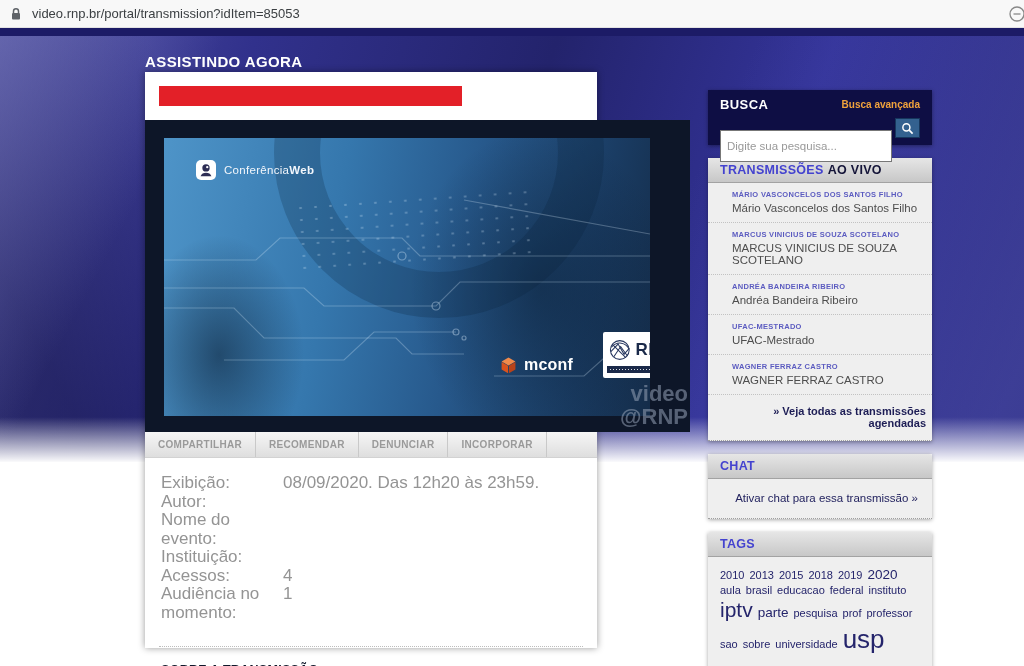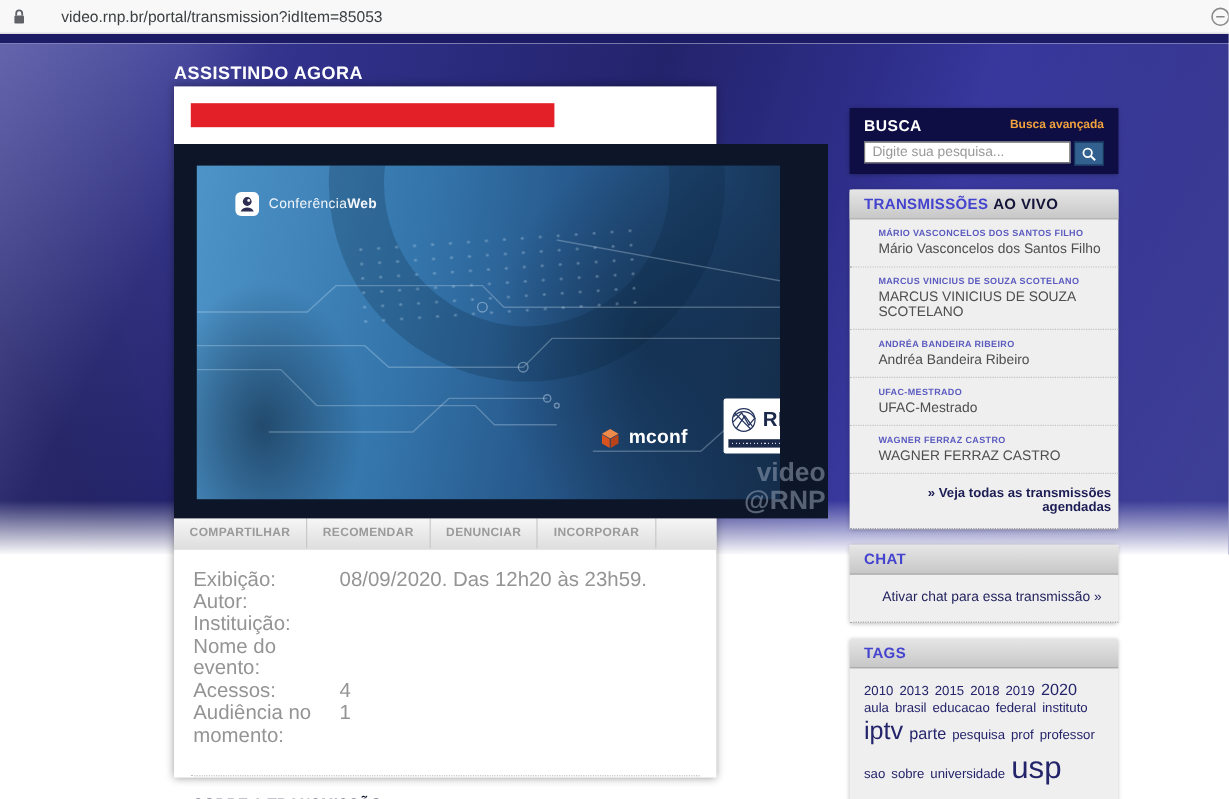--- a/index.html
+++ b/index.html
@@ -1,21 +1,21 @@
 <!DOCTYPE html>
 <html><head>
 <meta charset="utf-8">
 <style>
   * { margin:0; padding:0; box-sizing:border-box; }
   html,body { width:1024px; height:666px; overflow:hidden; background:#fff;
               font-family:"Liberation Sans", sans-serif; }
 
   
   .browser-bar { position:relative; height:28px; background:#f8f8f8;
-                 border-bottom:1px solid #e3e3e3; display:flex; align-items:center;gap:19px; }
+                 border-bottom:1px solid #e3e3e3; display:flex; align-items:center; }
   .lock { margin-left:9px; }
   .url-text { margin-left:9px; font-size:13px; color:#3c4043; }
   .zoom-badge { position:absolute; right:0px; top:5px; }
 
   .top-strip { height:8px; background:#1c1b66; }
 
   
   .page { position:relative; height:630px; background:#fff; overflow:hidden; }
   .hero-bg { position:absolute; left:0; top:0; width:1024px; height:426px;
     background:
@@ -84,22 +84,22 @@
 
   
   .sidebar { position:absolute; left:708px; top:54px; width:224px; }
 
   .busca { height:55px; background:#0e0e44; padding:7px 12px 0 12px;
     box-shadow:0 1px 4px rgba(0,0,0,.4); }
   .busca-head { display:flex; justify-content:space-between; align-items:center; }
   .busca-title { color:#fff; font-size:13px; font-weight:bold; letter-spacing:.4px; }
   .busca-adv { color:#f0a23c; font-size:10px; font-weight:bold; cursor:pointer; text-decoration:none; }
   .busca-row { display:flex; margin-top:6px; }
-  .busca-input { width:172px; height:18px; border:1px solid #777; font-size:11.5px;
-    padding:0 6px; color:#444; font-family:"Liberation Sans", sans-serif; }
+  .busca-input { width:172px; height:32px; border:1px solid #777; font-size:11.5px;
+    padding:0 6px; color:#444; font-family:"Liberation Sans", sans-serif;margin-top:12px; }
   .busca-input::placeholder { color:#999; }
   .busca-btn { width:25px; height:20px; margin-left:3px; background:#33618f;
     border:1px solid #16365c; display:flex; align-items:center; justify-content:center; cursor:pointer; }
 
   .panel { margin-top:13px; background:#efefef; box-shadow:0 1px 4px rgba(0,0,0,.35);
     border-bottom:1px dotted #9f9f9f; }
   .panel-head { height:25px; line-height:25px; padding-left:12px;
     background:linear-gradient(#e6e6e6,#c6c6c6); border-radius:3px 3px 0 0;
     box-shadow:inset 0 -1px 0 rgba(0,0,0,.18);
     font-size:12.5px; font-weight:bold; letter-spacing:.3px; }
@@ -229,26 +229,26 @@
           <span class="meta-label">Exibição:</span>
           <span class="meta-value">08/09/2020. Das 12h20 às 23h59.</span>
         </div>
 
         <div class="meta-row">
           <span class="meta-label">Autor:</span>
           <span class="meta-value"></span>
         </div>
 
         <div class="meta-row">
+          <span class="meta-label">Nome do evento:</span>
+          <span class="meta-value"></span>
+        </div>
+
+        <div class="meta-row">
           <span class="meta-label">Instituição:</span>
-          <span class="meta-value"></span>
-        </div>
-
-        <div class="meta-row">
-          <span class="meta-label">Nome do evento:</span>
           <span class="meta-value"></span>
         </div>
 
         <div class="meta-row">
           <span class="meta-label">Acessos:</span>
           <span class="meta-value">4</span>
         </div>
 
         <div class="meta-row">
           <span class="meta-label">Audiência no momento:</span>

